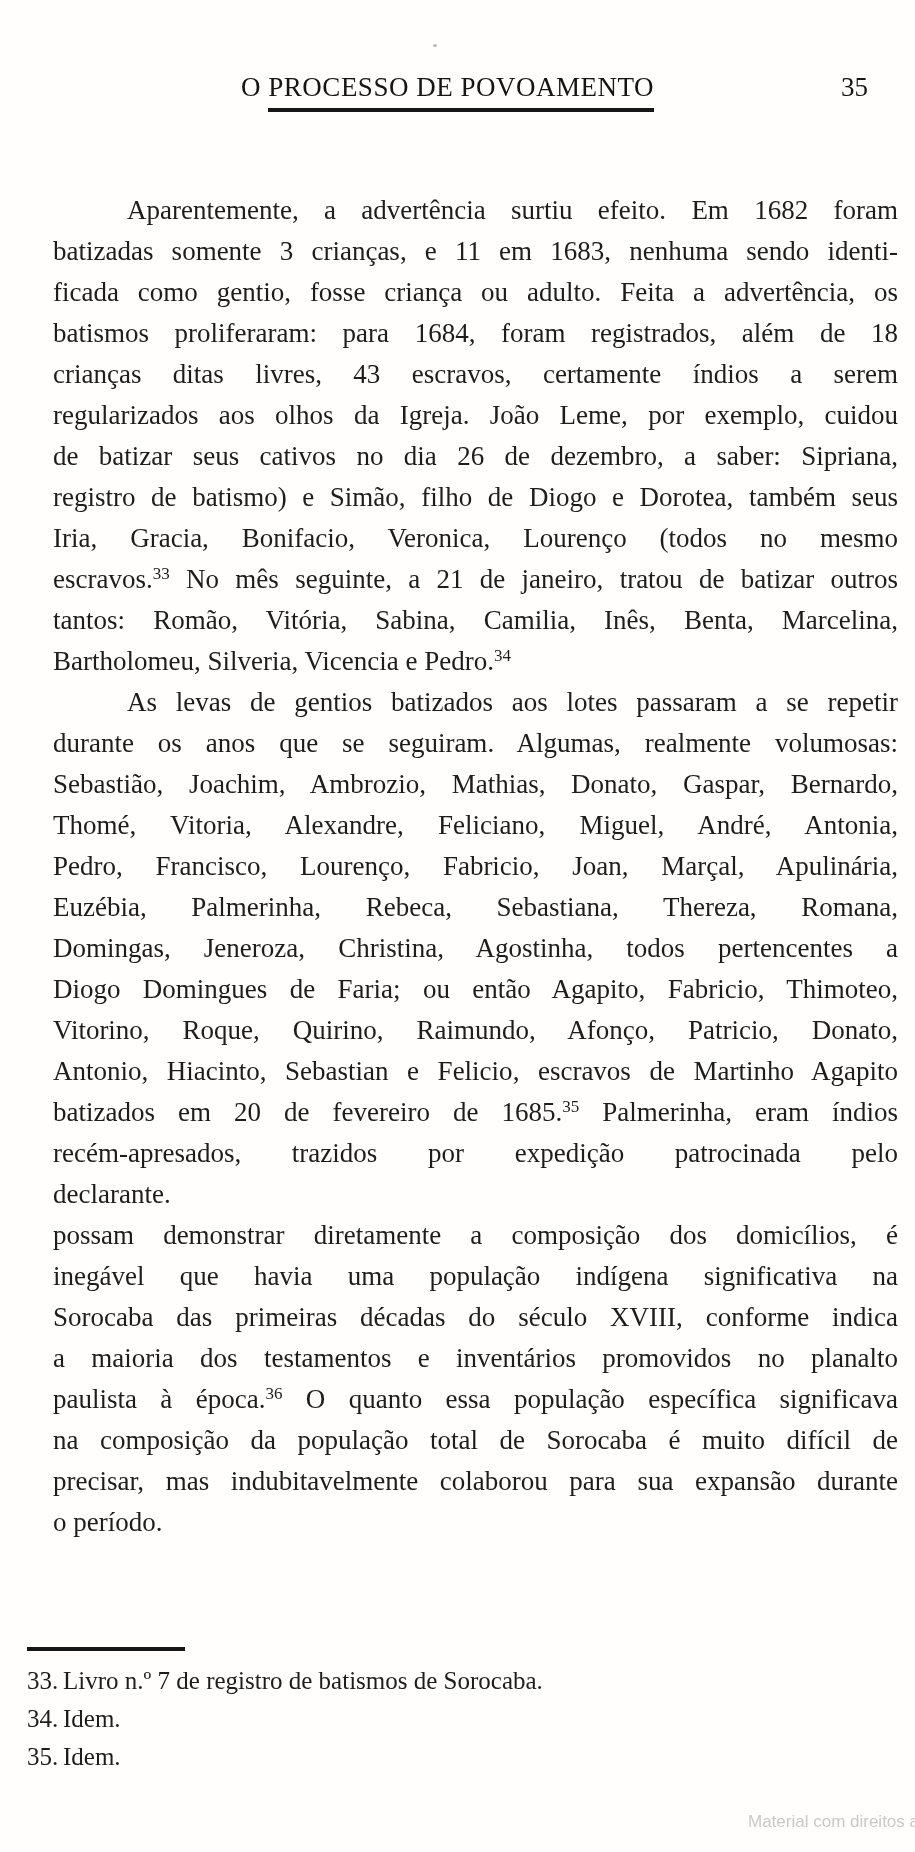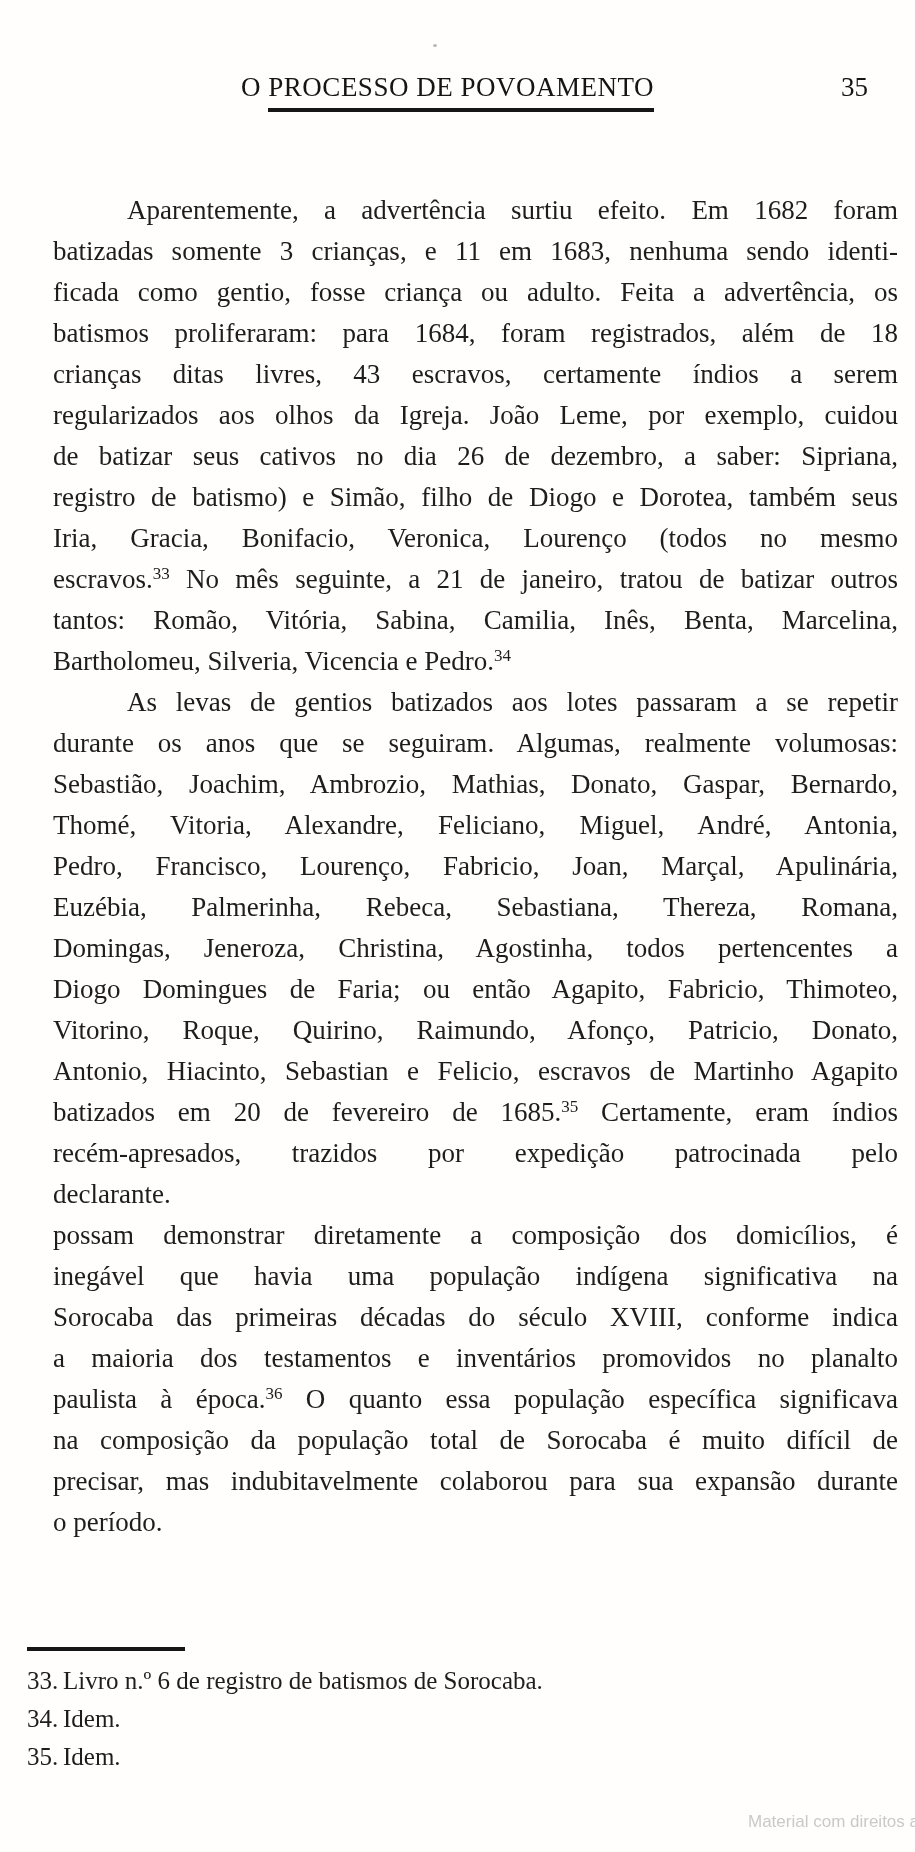--- a/index.html
+++ b/index.html
@@ -60,34 +60,34 @@
       <div class="line j ind"><span>As levas de gentios batizados aos lotes passaram a se repetir</span></div>
       <div class="line j"><span>durante os anos que se seguiram. Algumas, realmente volumosas:</span></div>
       <div class="line j"><span class="it">Sebastião, Joachim, Ambrozio, Mathias, Donato, Gaspar, Bernardo,</span></div>
       <div class="line j"><span class="it">Thomé, Vitoria, Alexandre, Feliciano, Miguel, André, Antonia,</span></div>
       <div class="line j"><span class="it">Pedro, Francisco, Lourenço, Fabricio, Joan, Marçal, Apulinária,</span></div>
       <div class="line j"><span class="it">Euzébia, Palmerinha, Rebeca, Sebastiana, Thereza, Romana,</span></div>
       <div class="line j"><span class="it">Domingas, Jeneroza, Christina, Agostinha,</span><span> todos pertencentes a</span></div>
       <div class="line j"><span>Diogo Domingues de Faria; ou então </span><span class="it">Agapito, Fabricio, Thimoteo,</span></div>
       <div class="line j"><span class="it">Vitorino, Roque, Quirino, Raimundo, Afonço, Patricio, Donato,</span></div>
       <div class="line j"><span class="it">Antonio, Hiacinto, Sebastian e Felicio</span><span>, escravos de Martinho Agapito</span></div>
-      <div class="line j"><span>batizados em 20 de fevereiro de 1685.</span><span class="sup">35</span><span> Certamente, eram índios</span></div>
+      <div class="line j"><span>batizados em 20 de fevereiro de 1685.</span><span class="sup">35</span><span> Palmerinha, eram índios</span></div>
       <div class="line j"><span>recém-apresados, trazidos por expedição patrocinada pelo</span></div>
       <div class="line"><span>declarante.</span></div>
       <div class="line j"><span>possam demonstrar diretamente a composição dos domicílios, é</span></div>
       <div class="line j"><span>inegável que havia uma população indígena significativa na</span></div>
       <div class="line j"><span>Sorocaba das primeiras décadas do século XVIII, conforme indica</span></div>
       <div class="line j"><span>a maioria dos testamentos e inventários promovidos no planalto</span></div>
       <div class="line j"><span>paulista à época.</span><span class="sup">36</span><span> O quanto essa população específica significava</span></div>
       <div class="line j"><span>na composição da população total de Sorocaba é muito difícil de</span></div>
       <div class="line j"><span>precisar, mas indubitavelmente colaborou para sua expansão durante</span></div>
       <div class="line"><span>o período.</span></div>
     </div>
 
   <div class="fnrule"></div>
   <div class="footnotes" id="footnotes">
-      <div class="fn-line"><span class="fn-num">33.</span><span>Livro n.º 6 de registro de batismos de Sorocaba.</span></div>
+      <div class="fn-line"><span class="fn-num">33.</span><span>Livro n.º 7 de registro de batismos de Sorocaba.</span></div>
       <div class="fn-line"><span class="fn-num">34.</span><span>Idem.</span></div>
       <div class="fn-line"><span class="fn-num">35.</span><span>Idem.</span></div>
     </div>
 
   <div class="watermark">Material com direitos auto</div>
 </div>
 
 </body></html>

